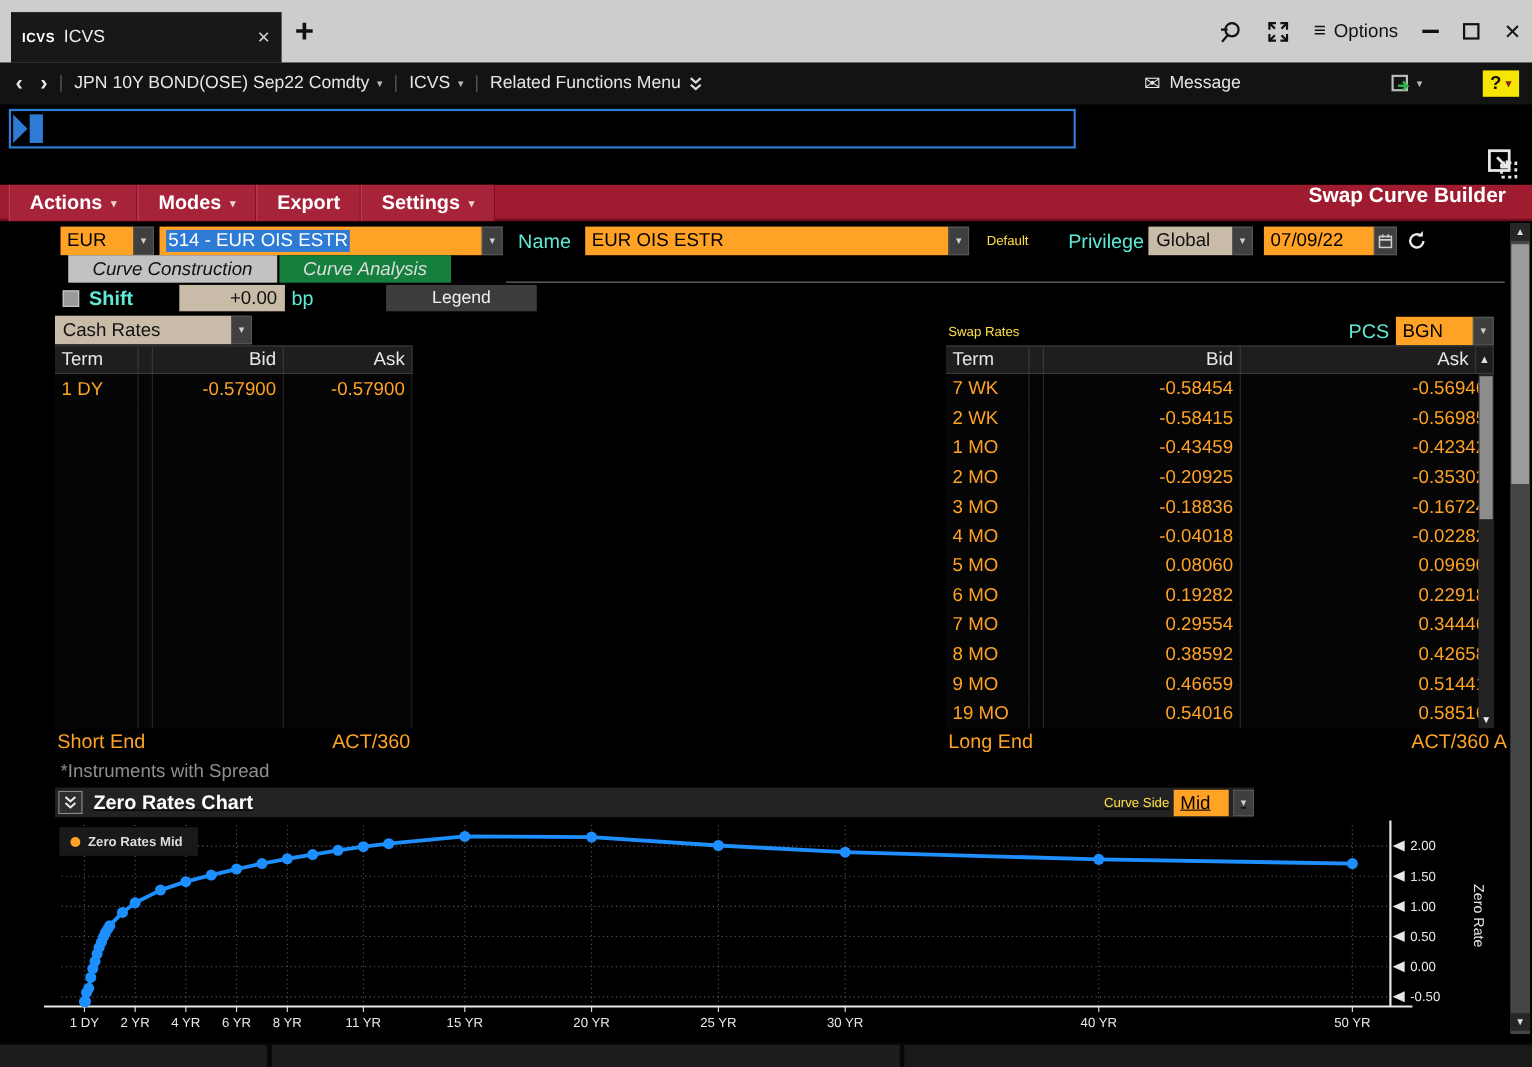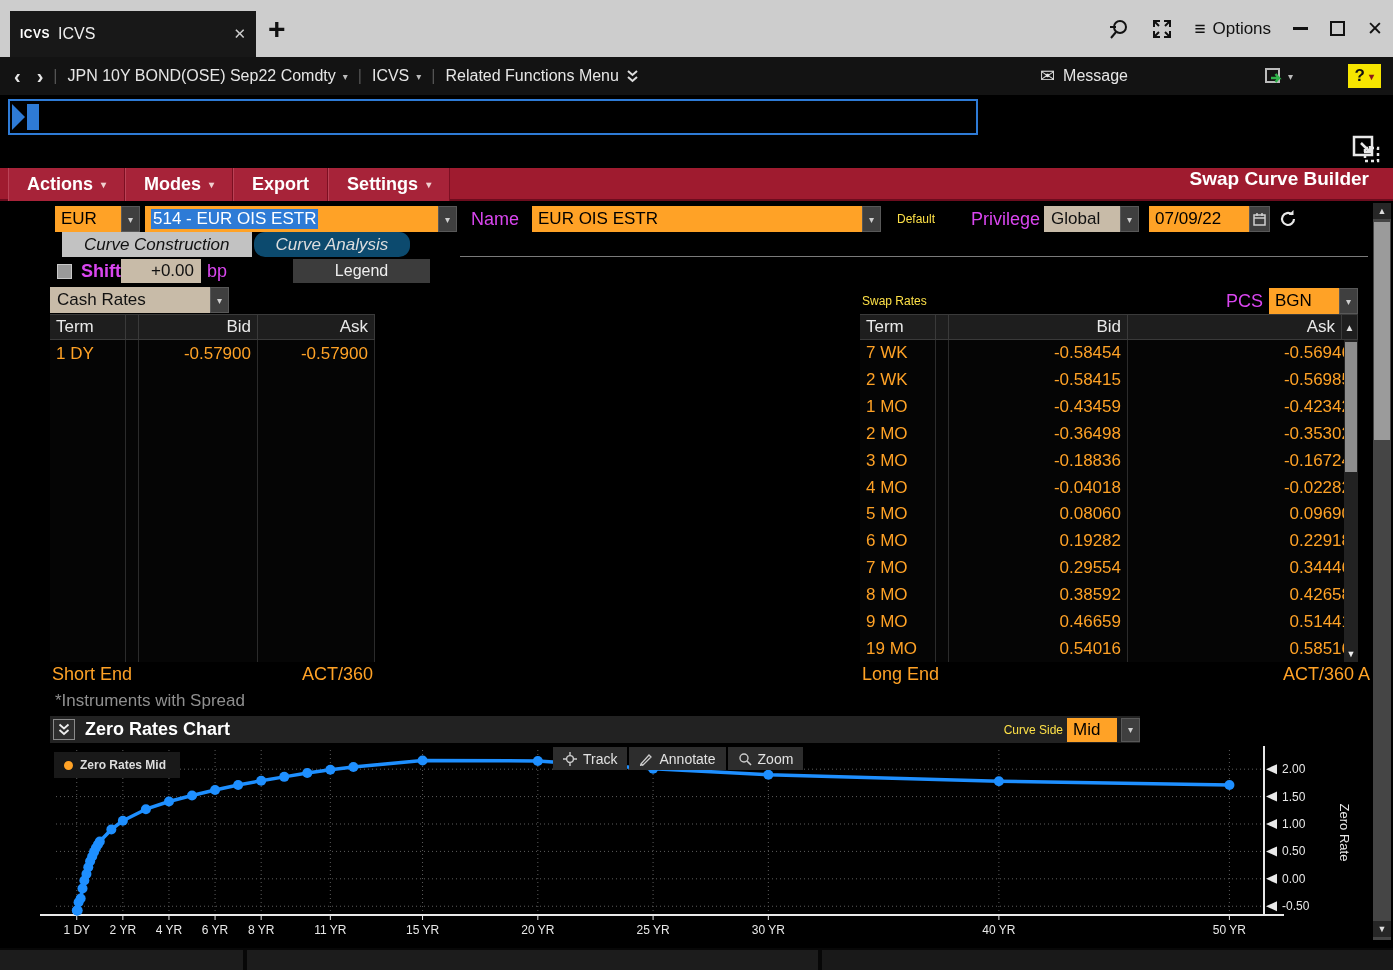--- a/index.html
+++ b/index.html
@@ -40,29 +40,29 @@
 
   
   .redbar { left:0; top:168px; width:1393px; height:33px; background:#9f1b2f; border-bottom:2px solid #6d0c1e; display:flex; align-items:flex-start; }
   .redbtn { height:33px; padding:0 18px; background:#a72339; border-right:1px solid #7c0f22; border-left:1px solid #bb4256; color:#fff; font-weight:bold; font-size:18px; display:flex; align-items:center; gap:8px; cursor:pointer; }
   .redbtn .caret { color:#f0d0d0; }
   .redtitle { position:absolute; right:24px; color:#fff; font-weight:bold; font-size:19px; }
 
   
   .ambfield { background:#ffa226; color:#000; font-size:17px; display:flex; align-items:center; padding:0 6px; height:26px; }
   .ddbtn { background:#3f3f3f; color:#cfcfcf; width:19px; height:26px; font-size:10px; display:flex; align-items:center; justify-content:center; cursor:pointer; border:1px solid #585858; }
-  .amblbl { color:#d946ef; font-size:18px; }
+  .amblbl { color:#5eead4; font-size:18px; }
   .whtlbl { color:#fde047; font-size:12px; }
   .tanfield { background:#c8bba8; color:#111; font-size:17px; display:flex; align-items:center; padding:0 7px; height:26px; }
   .selhl { background:#2e7bd6; color:#fff; padding:0 2px; }
 
   
   .ctab { height:25px; display:flex; align-items:center; padding:0 22px; font-size:17px; cursor:pointer;font-style:italic; }
   .ctab.active { background:#c2c2c2; color:#111; }
-  .ctab.idle { background:#0c4a6e; color:#ddd;border-radius:11px; }
+  .ctab.idle { background:#15803d; color:#ddd; }
   .tabline { height:1px; background:#7a7a7a; }
 
   
   .chk { width:15px; height:15px; background:#9a9a9a; border:1px solid #c8c8c8; cursor:pointer; }
   .legendbtn { background:#3c3c3c; color:#eee; font-size:16px; width:137px; height:24px; display:flex; align-items:center; justify-content:center; cursor:pointer; }
 
   
   .thead { display:grid; height:26px; background:#1e1e1e; border-top:1px solid #3a3a3a; border-bottom:1px solid #3a3a3a; color:#e8e8e8; font-size:17px; }
   .thead span { display:flex; align-items:center; padding:0 6px; border-right:1px solid #3a3a3a; }
   .thead .r { justify-content:flex-end; }
@@ -76,21 +76,21 @@
   .swap .trow { grid-template-columns:76px 12px 180px 1fr; }
   .sortup { color:#ddd; font-size:10px; display:flex; align-items:center; justify-content:center; }
   .innersb { position:absolute; width:14px; background:#222; }
   .innersb .thumb { position:absolute; left:1px; width:12px; background:#8d8d8d; }
   .innersb .dn { position:absolute; left:0; bottom:0; width:14px; height:16px; color:#eee; font-size:9px; display:flex; align-items:center; justify-content:center; }
 
   .footlbl { color:#ffa226; font-size:18px; }
   .note { color:#8f8f8f; font-size:17px; }
 
   
-  .chartbar { left:50px; top:716px; width:1090px; height:27px; background:#222; display:flex; align-items:center; }
+  .chartbar { left:50px; top:716px; width:1090px; height:27px; background:#222; display:flex; align-items:center;text-decoration:underline; }
   .collbtn { width:22px; height:21px; background:#2e2e2e; border:1px solid #8a8a8a; margin-left:3px; display:flex; align-items:center; justify-content:center; cursor:pointer; }
   .charttitle { color:#fff; font-weight:bold; font-size:18px; margin-left:10px; }
   .chartctl { margin-left:auto; display:flex; align-items:center; gap:4px; }
   .chartwrap { left:40px; top:744px; width:1336px; height:206px; }
   .legendbox { position:absolute; left:14px; top:8px; background:#191919; padding:6px 14px 6px 10px; display:flex; align-items:center; gap:7px; }
   .legendbox .dot { width:9px; height:9px; border-radius:50%; background:#ffa226; }
   .legendbox .txt { color:#ddd; font-size:12px; font-weight:bold; }
   .chartbtns { position:absolute; left:513px; top:3px; display:flex; gap:2px; }
   .cbtn { background:#2d2d2d; color:#e2e2e2; font-size:14px; height:23px; display:flex; align-items:center; gap:6px; padding:0 10px; cursor:pointer; }
   svg .grid { stroke:#5c5c5c; stroke-width:1; stroke-dasharray:1 3; }
@@ -244,21 +244,21 @@
 
   <div class="abs" style="left:62px;top:232px;display:flex;gap:2px">
     <span class="ctab active">Curve Construction</span>
     <span class="ctab idle">Curve Analysis</span>
   </div>
   <div class="abs tabline" style="left:460px;top:256px;width:908px"></div>
 
   <div class="abs" style="left:57px;top:259px;display:flex;align-items:center">
     <span class="chk"></span>
     <span class="amblbl" style="margin-left:9px;font-weight:bold">Shift</span>
-    <span class="tanfield" style="width:80px;height:24px;justify-content:flex-end">+0.00</span>
+    <span class="tanfield" style="width:96px;margin-left:42px;height:24px;justify-content:flex-end">+0.00</span>
     <span class="amblbl" style="margin-left:6px">bp</span>
     <span class="legendbtn" style="margin-left:66px">Legend</span>
   </div>
 
   <div class="abs" style="left:50px;top:287px;display:flex">
     <span class="tanfield" style="width:160px">Cash Rates</span>
     <span class="ddbtn">▾</span>
   </div>
   <div class="abs cash" style="left:50px;top:314px;width:325px">
     <div class="thead">
@@ -317,21 +317,21 @@
         </div>
         <div class="trow">
           <span>1 MO</span>
           <span></span>
           <span class="r">-0.43459</span>
           <span class="r">-0.42342</span>
         </div>
         <div class="trow">
           <span>2 MO</span>
           <span></span>
-          <span class="r">-0.36498</span>
+          <span class="r">-0.20925</span>
           <span class="r">-0.35302</span>
         </div>
         <div class="trow">
           <span>3 MO</span>
           <span></span>
           <span class="r">-0.18836</span>
           <span class="r">-0.16724</span>
         </div>
         <div class="trow">
           <span>4 MO</span>
@@ -497,42 +497,20 @@
         <circle class="dot" cx="613.0839694656488" cy="24.63787375415284" r="5"></circle>
         <circle class="dot" cx="728.3511450381678" cy="30.667774086378742" r="5"></circle>
         <circle class="dot" cx="958.885496183206" cy="37.245847176079735" r="5"></circle>
         <circle class="dot" cx="1189.4198473282443" cy="41.08305647840532" r="5"></circle>
         <text class="yl" transform="translate(1300,88.5) rotate(90)">Zero Rate</text>
       </svg>
     <div class="legendbox">
       <span class="dot"></span>
       <span class="txt">Zero Rates Mid</span>
     </div>
-    <div class="chartbtns">
-      <span class="cbtn">
-        <svg width="14" height="14" viewBox="0 0 14 14">
-            <circle cx="7" cy="7" r="3.4" fill="none" stroke="#ccc" stroke-width="1.4"></circle>
-            <path d="M7 0 v4 M7 10 v4 M0 7 h4 M10 7 h4" stroke="#ccc" stroke-width="1.4"></path>
-          </svg>
-        <span>Track</span>
-      </span>
-      <span class="cbtn">
-        <svg width="14" height="14" viewBox="0 0 14 14">
-            <path d="M2 12 L10 3 l2 2 L4 13 z M2 12 l-0.5 2.5 L4 13" fill="none" stroke="#ccc" stroke-width="1.3"></path>
-          </svg>
-        <span>Annotate</span>
-      </span>
-      <span class="cbtn">
-        <svg width="14" height="14" viewBox="0 0 14 14">
-            <circle cx="6" cy="6" r="4" fill="none" stroke="#ccc" stroke-width="1.4"></circle>
-            <line x1="9" y1="9" x2="13" y2="13" stroke="#ccc" stroke-width="1.6"></line>
-          </svg>
-        <span>Zoom</span>
-      </span>
-    </div>
   </div>
 
   <div class="abs mainsb">
     <span class="btn" style="top:0">▲</span>
     <span class="thumb"></span>
     <span class="btn" style="top:718px">▼</span>
   </div>
 
   <div class="abs bstrip">
     <span class="bpanel" style="left:0;width:243px"></span>

